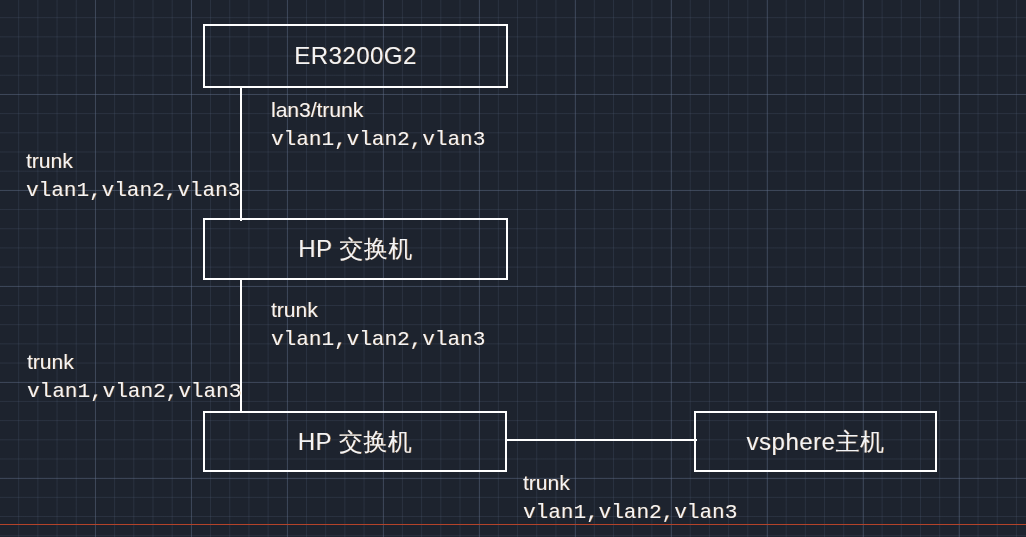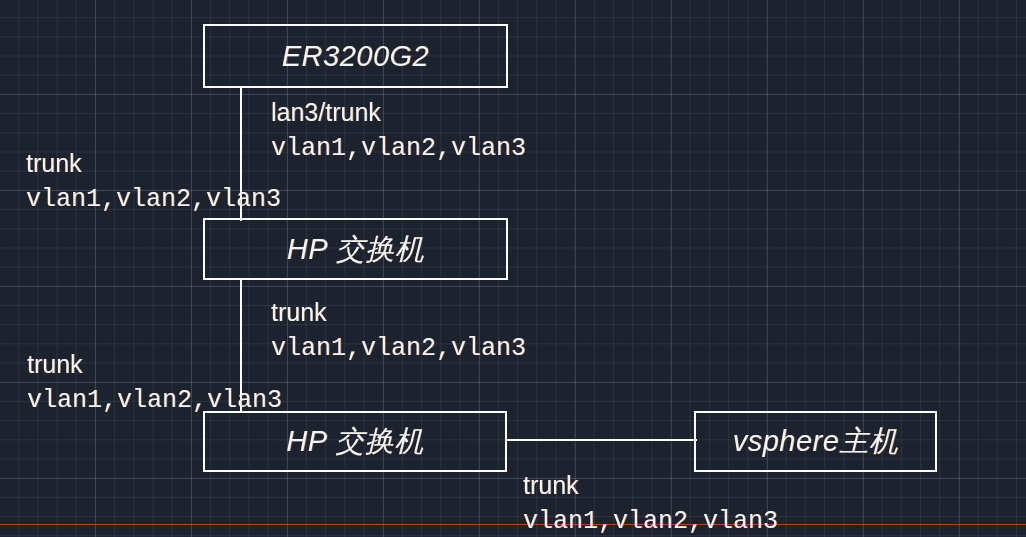--- a/index.html
+++ b/index.html
@@ -44,43 +44,42 @@
     position: absolute;
     box-sizing: border-box;
     border: 2px solid #ffffff;
     display: flex;
     align-items: center;
     justify-content: center;
     background: transparent;
   }
   .node .label {
     color: #f2f4f7;
-    font-size: 29px;
+    font-size: 24px;
     line-height: 1;
     letter-spacing: 0.5px;
     white-space: nowrap;
     text-shadow: 0.7px 0 0 rgba(214,138,60,0.55);
-    font-style: italic;
   }
 
   .link-v {
     position: absolute;
     width: 2px;
     background: #ffffff;
   }
   .link-h {
     position: absolute;
     height: 2px;
     background: #ffffff;
   }
 
   .annot {
     position: absolute;
     color: #f2f4f7;
-    font-size: 25px;
+    font-size: 21px;
     line-height: 1.42;
     white-space: nowrap;
     text-shadow: 0.7px 0 0 rgba(214,138,60,0.6);
   }
   .annot .l2 { display: block; font-family: Liberation Mono, monospace; }
 </style>
 </head>
 <body>
 
 <div id="canvas">

